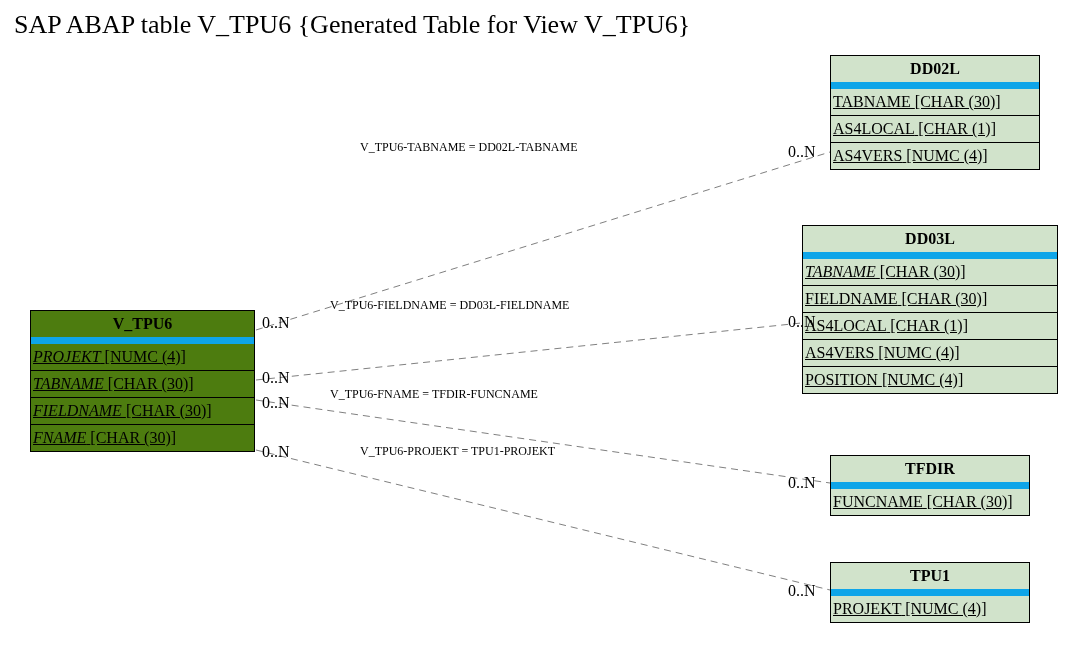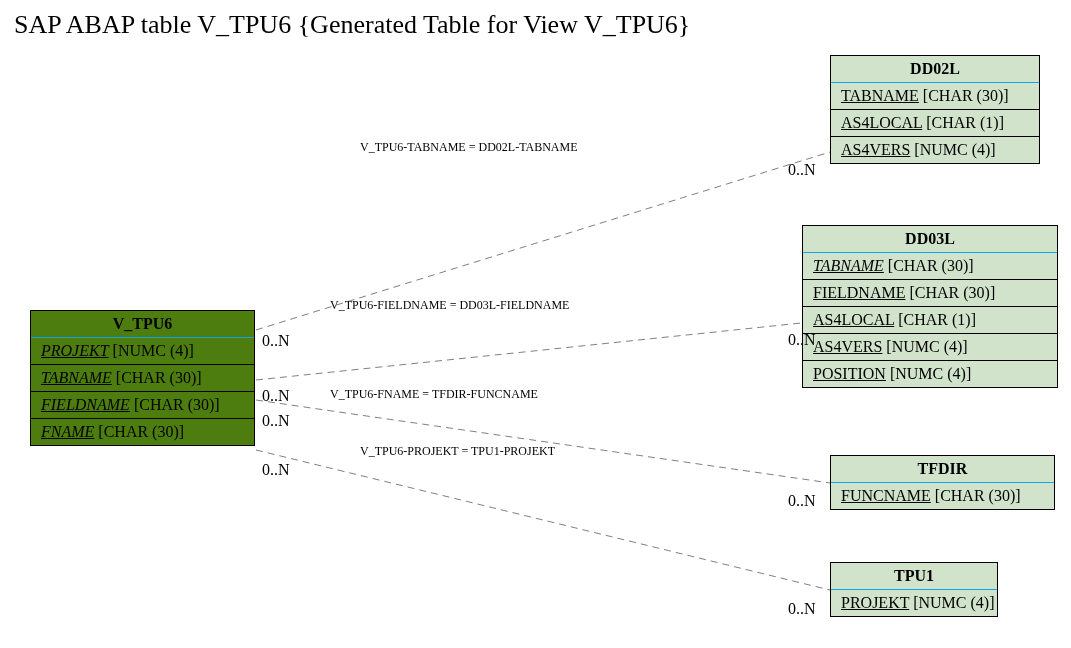--- a/index.html
+++ b/index.html
@@ -26,27 +26,28 @@
   .entity {
     position: absolute;
     border: 1px solid #000;
     box-sizing: border-box;
     font-size: 16px;
   }
   .entity .hdr {
     text-align: center;
     font-weight: bold;
     padding: 4px 6px;
-    border-bottom: 1px solid #0ea5e9;
+    border-bottom: 7px solid #0ea5e9;
     white-space: nowrap;
   }
   .entity .row {
-    padding: 4px 10px;
+    padding: 4px 2px;
     border-bottom: 1px solid #000;
     white-space: nowrap;
+    text-decoration: underline;
   }
   .entity .row:last-child {
     border-bottom: none;
   }
   .green { background: #d1e3cb; }
   .red { background: #4d7c0f; }
   .fldname { text-decoration: underline; }
   .fldname.ital { font-style: italic; }
   .fldtype { font-style: normal; }
   svg.conn {
@@ -59,21 +60,20 @@
   }
   .lbl {
     position: absolute;
     font-size: 12px;
     white-space: nowrap;
   }
   .card {
     position: absolute;
     font-size: 16px;
     white-space: nowrap;
-    margin-top: 18px;
   }
 </style>
 </head>
 <body>
 
 <div class="canvas">
 
   <div class="title">SAP ABAP table V_TPU6 {Generated Table for View V_TPU6}</div>
 
   <svg class="conn">
@@ -100,26 +100,26 @@
 
   <div class="entity green" style="left:802px; top:225px; width:256px;">
     <div class="hdr">DD03L</div>
     <div class="row"><span class="fldname ital">TABNAME</span> <span class="fldtype">[CHAR (30)]</span></div>
     <div class="row"><span class="fldname">FIELDNAME</span> <span class="fldtype">[CHAR (30)]</span></div>
     <div class="row"><span class="fldname">AS4LOCAL</span> <span class="fldtype">[CHAR (1)]</span></div>
     <div class="row"><span class="fldname">AS4VERS</span> <span class="fldtype">[NUMC (4)]</span></div>
     <div class="row"><span class="fldname">POSITION</span> <span class="fldtype">[NUMC (4)]</span></div>
   </div>
 
-  <div class="entity green" style="left:830px; top:455px; width:225px;">
+  <div class="entity green" style="left:830px; top:455px; width:200px;">
     <div class="hdr">TFDIR</div>
     <div class="row"><span class="fldname">FUNCNAME</span> <span class="fldtype">[CHAR (30)]</span></div>
   </div>
 
-  <div class="entity green" style="left:830px; top:562px; width:168px;">
+  <div class="entity green" style="left:830px; top:562px; width:200px;">
     <div class="hdr">TPU1</div>
     <div class="row"><span class="fldname">PROJEKT</span> <span class="fldtype">[NUMC (4)]</span></div>
   </div>
 
   <div class="lbl" style="left:360px; top:140px;">V_TPU6-TABNAME = DD02L-TABNAME</div>
   <div class="lbl" style="left:330px; top:298px;text-align:right;">V_TPU6-FIELDNAME = DD03L-FIELDNAME</div>
   <div class="lbl" style="left:330px; top:387px;">V_TPU6-FNAME = TFDIR-FUNCNAME</div>
   <div class="lbl" style="left:360px; top:444px;">V_TPU6-PROJEKT = TPU1-PROJEKT</div>
 
   <div class="card" style="left:262px; top:314px;">0..N</div>

